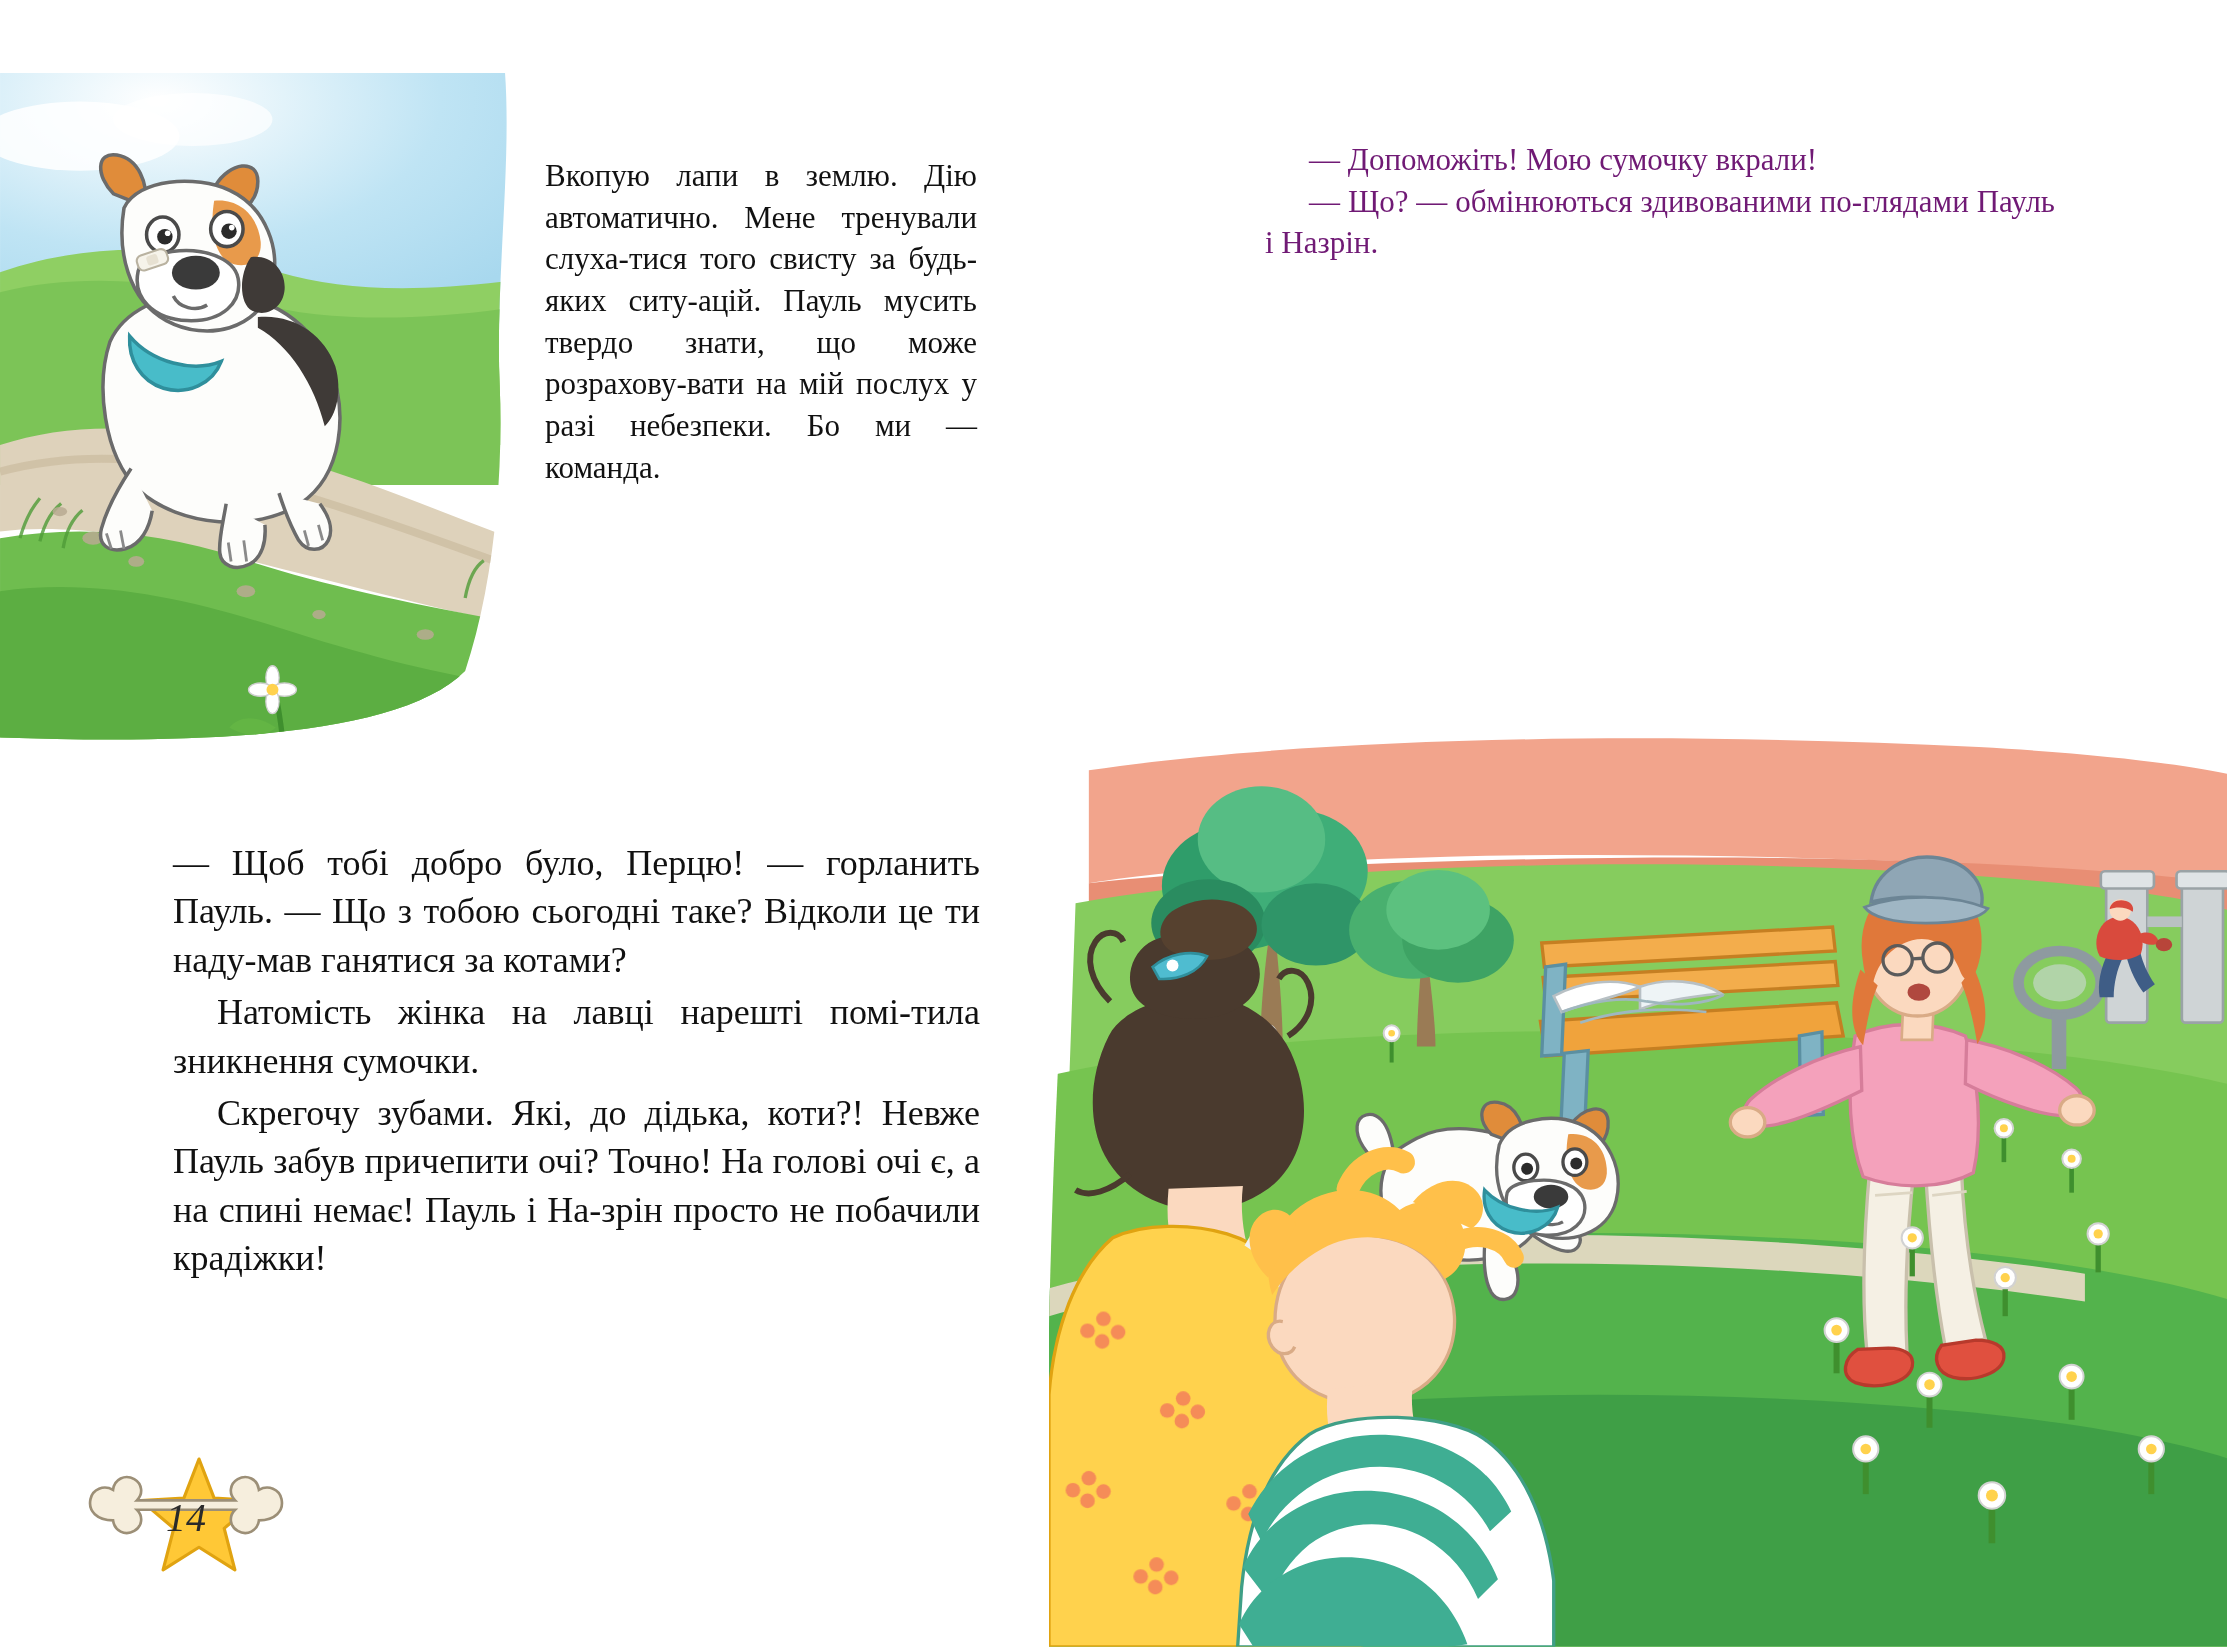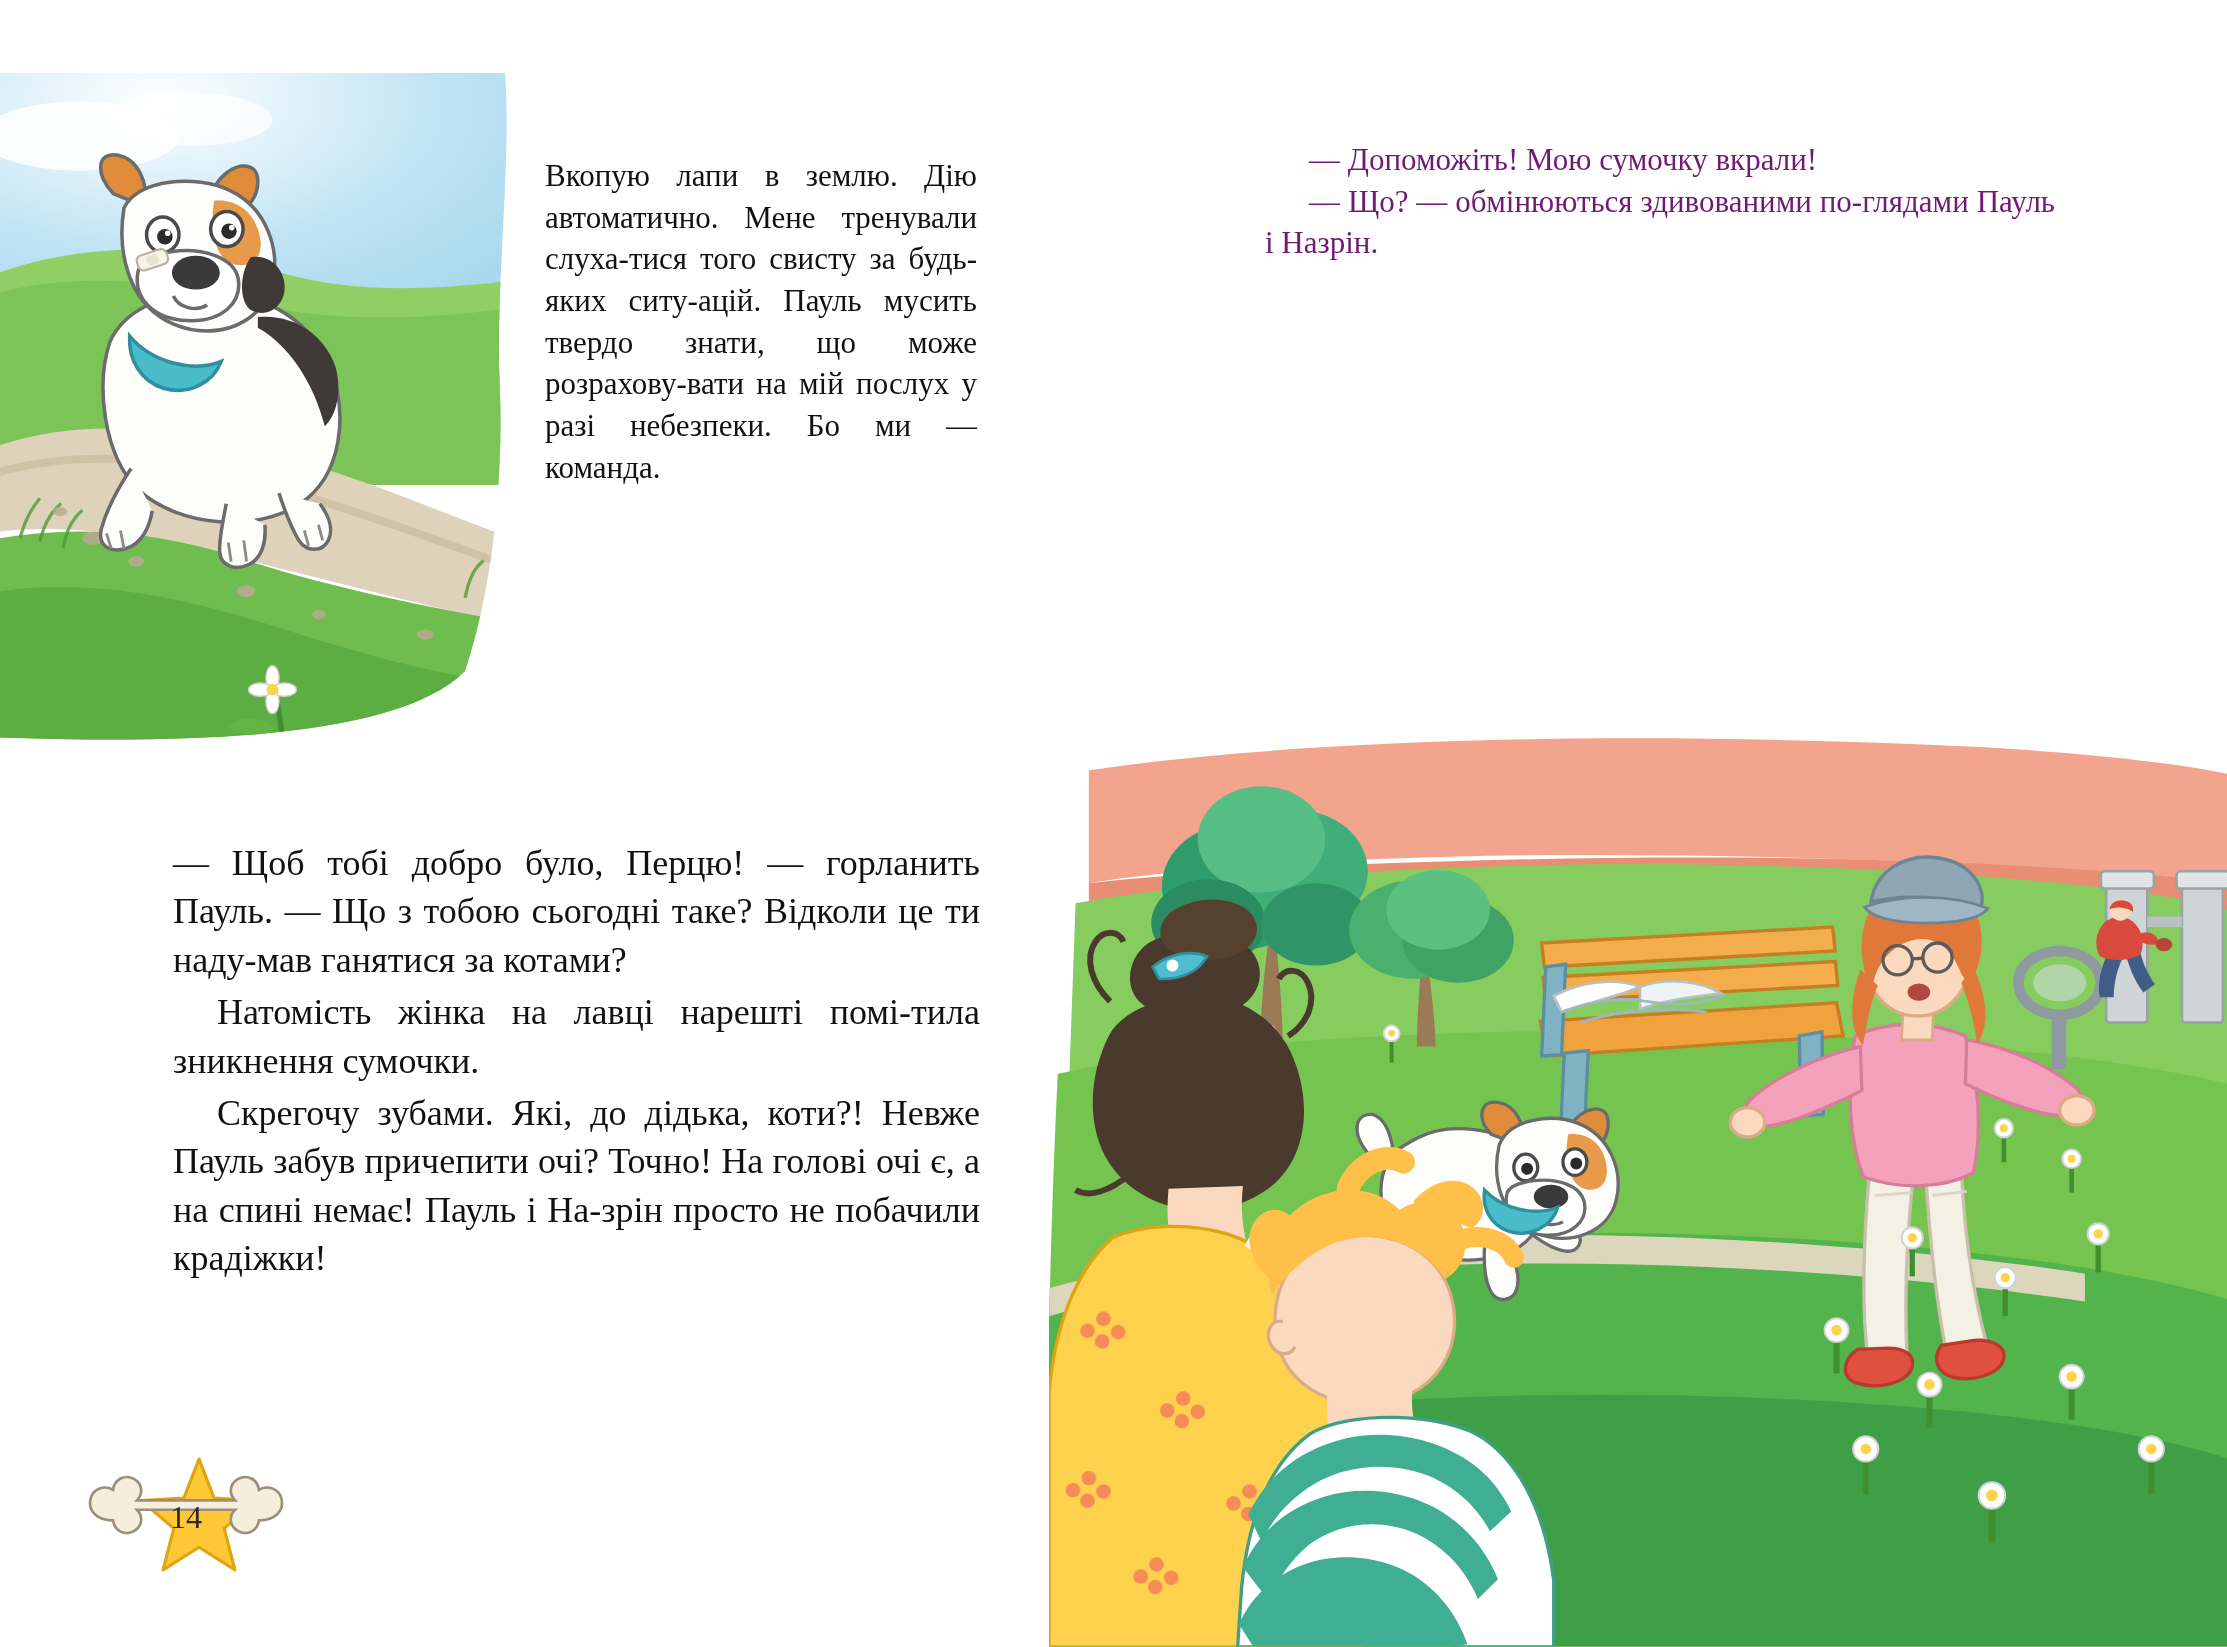--- a/index.html
+++ b/index.html
@@ -80,23 +80,24 @@
   }
   .pn-num {
     position: absolute;
     left: 0; top: 0;
     width: 226px;
     height: 126px;
     display: flex;
     align-items: center;
     justify-content: center;
     font-family: "Liberation Serif", serif;
-    font-size: 32px;
+    font-size: 40px;
     color: #2a2a2a;
     z-index: 5;
+    font-style: italic;
   }
 
   
   .illu-dog {
     position: absolute;
     left: 0;
     top: 73px;
     width: 525px;
     height: 711px;
     overflow: hidden;

